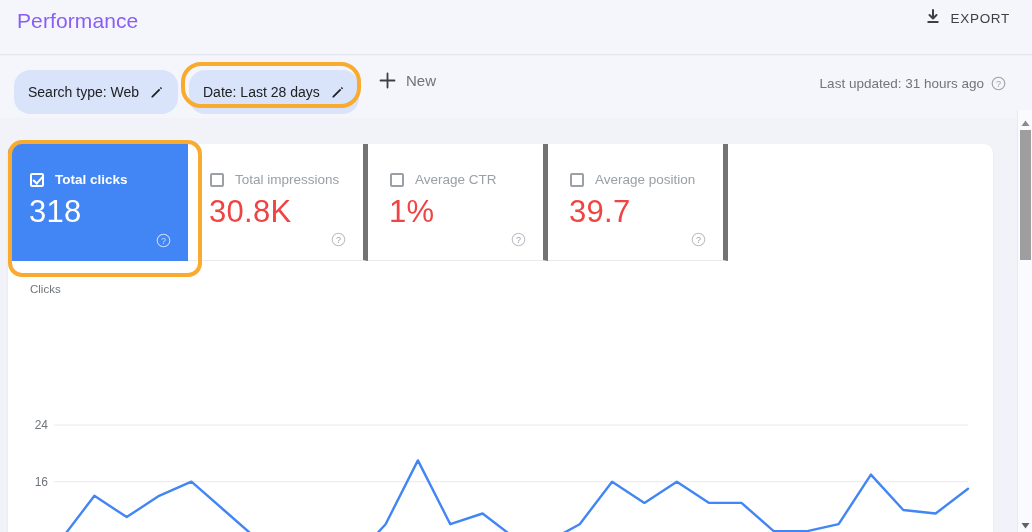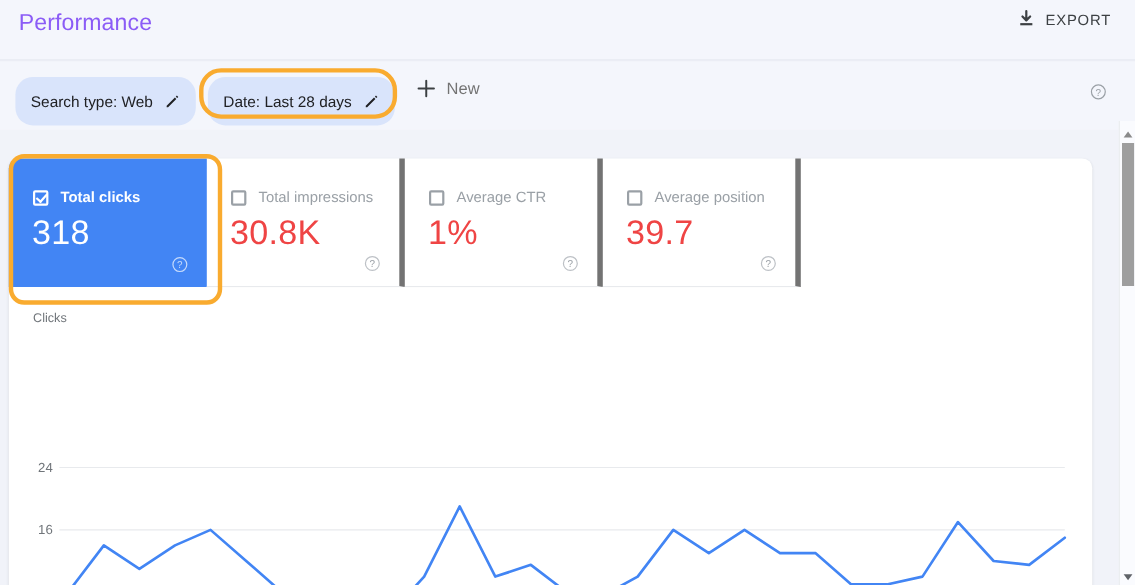--- a/index.html
+++ b/index.html
@@ -274,20 +274,21 @@
   <div class="new-btn">
     <span class="plus-icon">
       <svg viewBox="0 0 17 17" width="17" height="17">
         <path d="M8.5 1.5 L8.5 15.5 M1.5 8.5 L15.5 8.5" stroke="#3c4043" stroke-width="1.8" stroke-linecap="round"></path>
       </svg>
     </span>
     <span class="new-label">New</span>
   </div>
 
   <div class="last-updated">
+    <span>Last updated: 31 hours ago</span>
     <span class="help-circle">
       <svg viewBox="0 0 15 15" width="15" height="15">
         <circle cx="7.5" cy="7.5" r="6.3" stroke="#9aa0a6" stroke-width="1.1" fill="none"></circle>
         <text x="7.5" y="11" text-anchor="middle" font-size="9" fill="#9aa0a6" font-family="Liberation Sans, sans-serif">?</text>
       </svg>
     </span>
   </div>
 
   <div class="panel">
 

